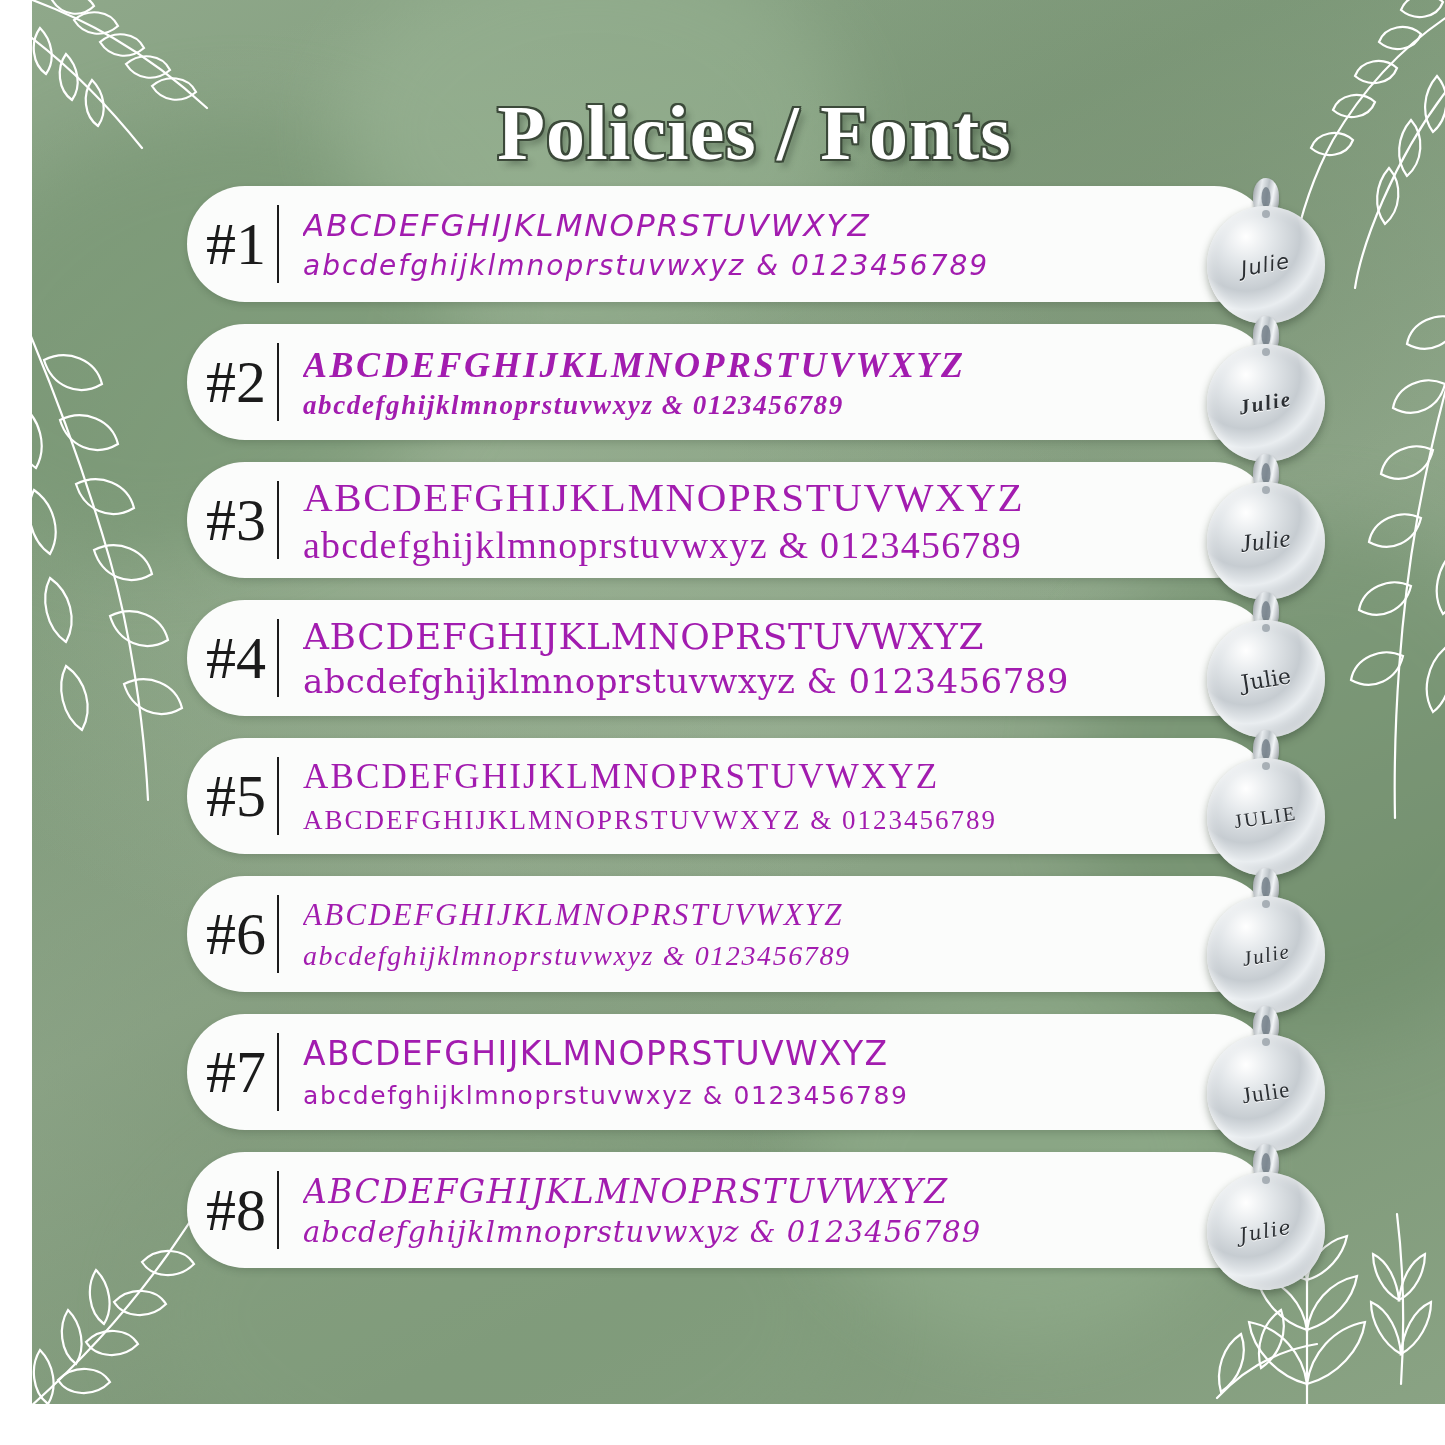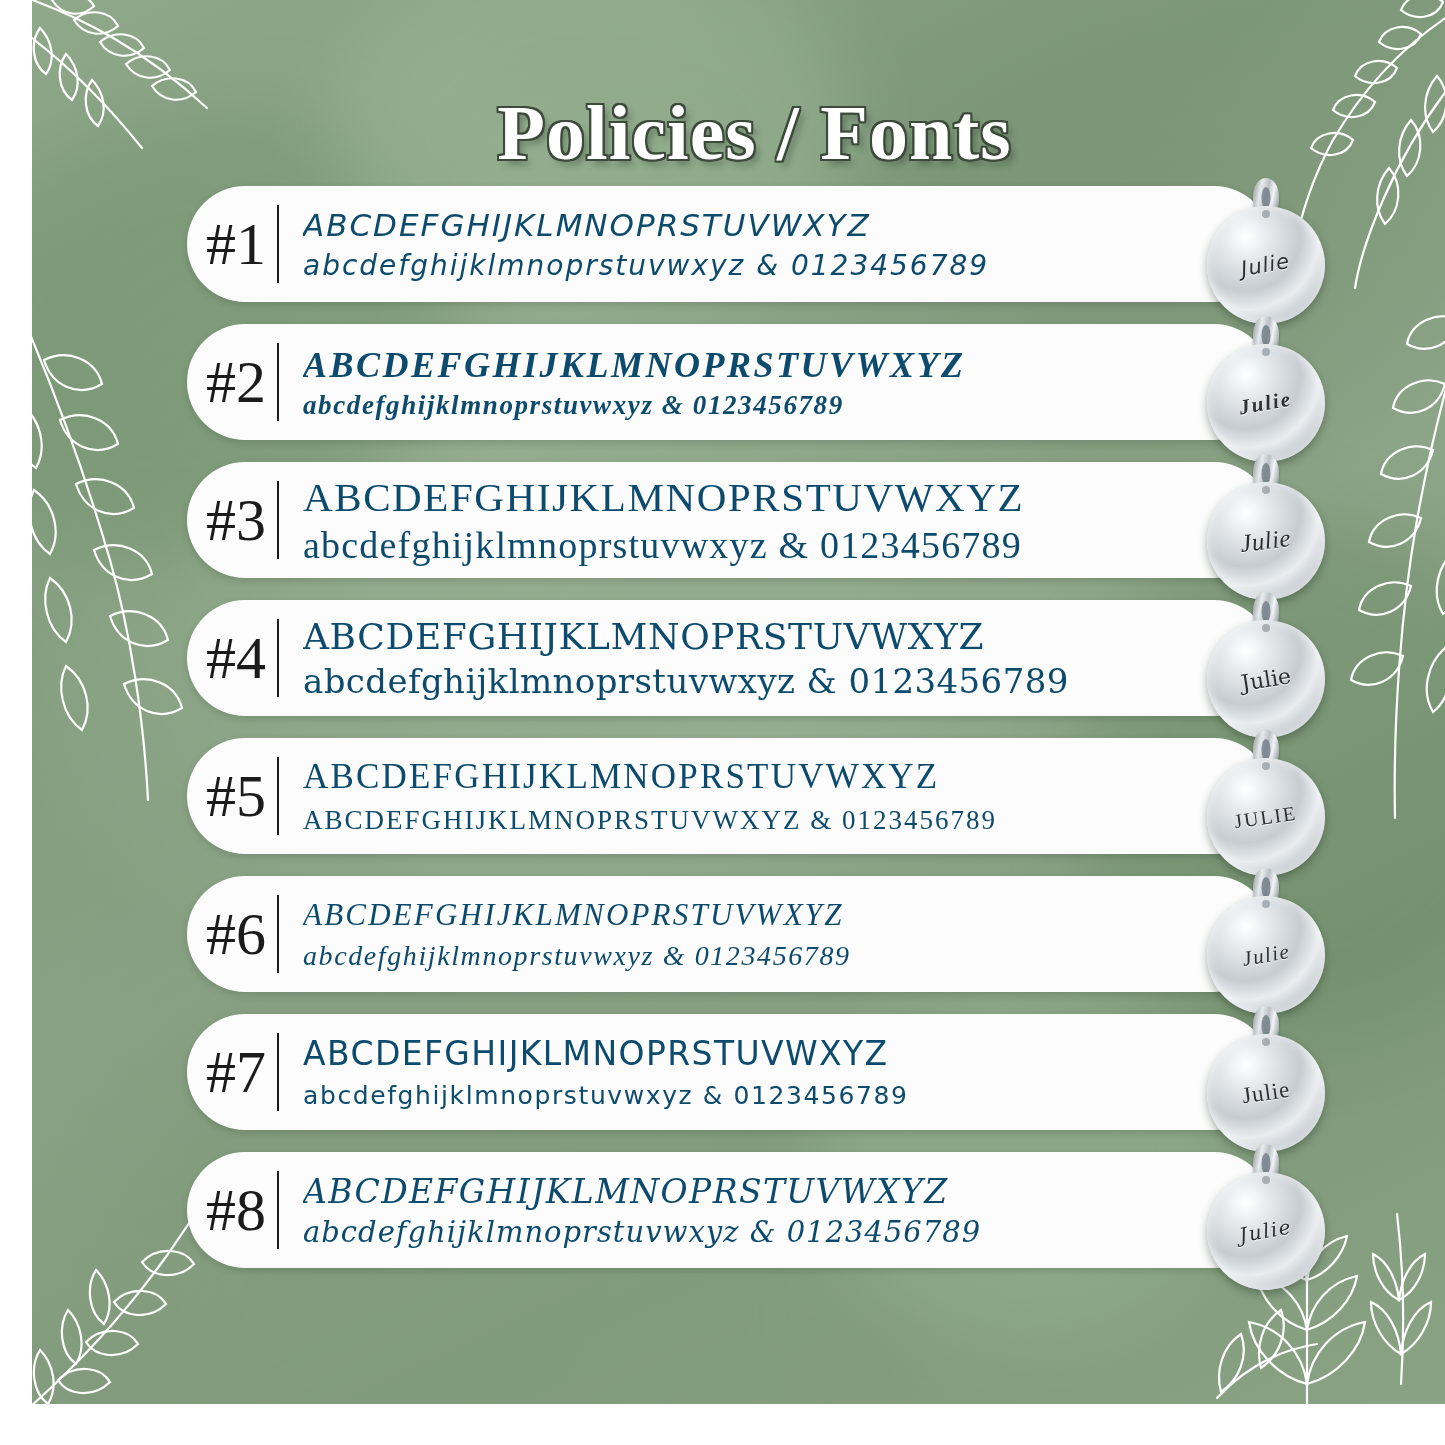--- a/index.html
+++ b/index.html
@@ -115,21 +115,21 @@
     background: #1b1b1b;
     flex: 0 0 2px;
     margin-right: 24px;
   }
 
   .sample {
     flex: 1 1 auto;
     display: flex;
     flex-direction: column;
     justify-content: center;
-    color: #0c4a6e;
+    color: #a21caf;
     padding-right: 18px;
   }
   .sample .upper,
   .sample .lower {
     white-space: nowrap;
     overflow: hidden;
   }
 
   
   .f1 .upper { font-family: "DejaVu Sans", sans-serif; font-size: 31px; letter-spacing: 2.0px; font-style: italic; }

